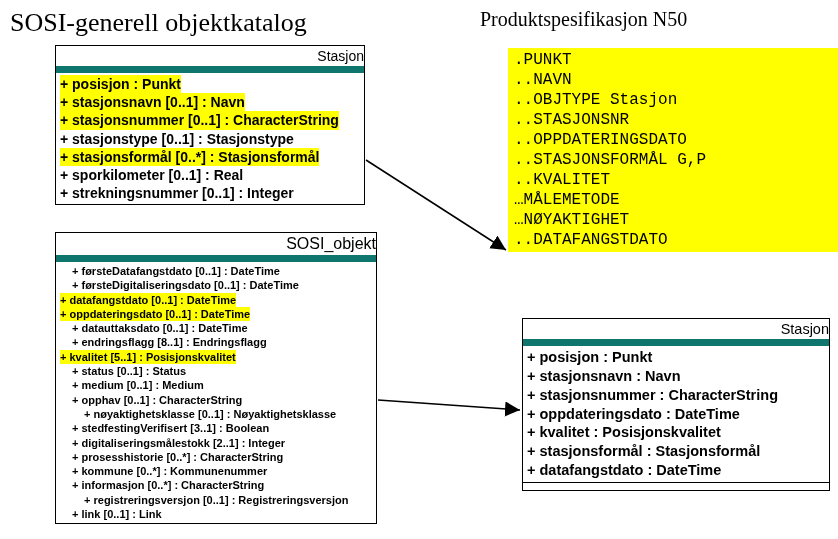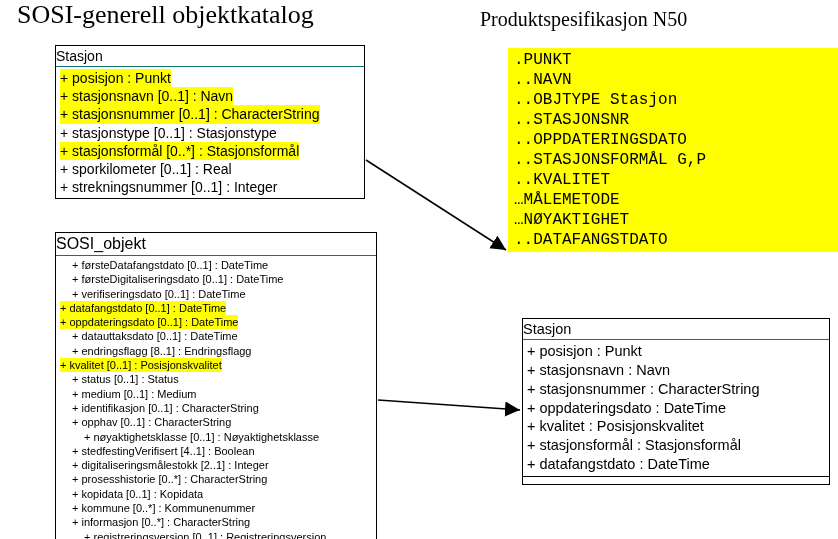--- a/index.html
+++ b/index.html
@@ -5,44 +5,44 @@
     * { box-sizing: border-box; margin: 0; padding: 0; }
     body {
       font-family: "Times New Roman", serif;
       position: relative;
       width: 838px;
       height: 539px;
       background: white;
     }
     .title-left {
       position: absolute;
-      top: 0;
+      top: 8px;
       left: 10px;
       font-size: 26px;
-      margin-left: 7px;
     }
     .title-right {
       position: absolute;
       top: 8px;
       left: 480px;
       font-size: 20px;
     }
     .uml-box {
       position: absolute;
       border: 1px solid black;
       background: white;
       font-family: Arial, Helvetica, sans-serif;
     }
     .uml-title {
-      text-align: left;
-      border-bottom: 1px solid #0f766e;
+      text-align: right;
+      border-bottom: 7px solid #0f766e;
       padding: 2px 0;
     }
     .uml-attrs {
       padding: 2px 0 2px 0;
+      font-weight: bold;
     }
     .uml-bottom {
       border-top: 1px solid black;
       height: 8px;
     }
     .attr {
       padding: 0 4px;
       line-height: 1.3;
       white-space: nowrap;
     }
@@ -108,35 +108,32 @@
       <div class="attr">+ sporkilometer [0..1] : Real</div>
       <div class="attr">+ strekningsnummer [0..1] : Integer</div>
     </div>
 </div>
 
 <div class="uml-box box-sosi">
   <div class="uml-title">SOSI_objekt</div>
   <div class="uml-attrs" id="sosi-attrs">
       <div class="attr indent1">+ førsteDatafangstdato [0..1] : DateTime</div>
       <div class="attr indent1">+ førsteDigitaliseringsdato [0..1] : DateTime</div>
-      <div class="attr indent1">+ verifiseringsdato [0..1] : DateTime</div>
       <div class="attr"><span class="hl">+ datafangstdato [0..1] : DateTime</span></div>
       <div class="attr"><span class="hl">+ oppdateringsdato [0..1] : DateTime</span></div>
       <div class="attr indent1">+ datauttaksdato [0..1] : DateTime</div>
       <div class="attr indent1">+ endringsflagg [8..1] : Endringsflagg</div>
-      <div class="attr"><span class="hl">+ kvalitet [0..1] : Posisjonskvalitet</span></div>
+      <div class="attr"><span class="hl">+ kvalitet [5..1] : Posisjonskvalitet</span></div>
       <div class="attr indent1">+ status [0..1] : Status</div>
       <div class="attr indent1">+ medium [0..1] : Medium</div>
-      <div class="attr indent1">+ identifikasjon [0..1] : CharacterString</div>
       <div class="attr indent1">+ opphav [0..1] : CharacterString</div>
       <div class="attr indent2">+ nøyaktighetsklasse [0..1] : Nøyaktighetsklasse</div>
-      <div class="attr indent1">+ stedfestingVerifisert [4..1] : Boolean</div>
+      <div class="attr indent1">+ stedfestingVerifisert [3..1] : Boolean</div>
       <div class="attr indent1">+ digitaliseringsmålestokk [2..1] : Integer</div>
       <div class="attr indent1">+ prosesshistorie [0..*] : CharacterString</div>
-      <div class="attr indent1">+ kopidata [0..1] : Kopidata</div>
       <div class="attr indent1">+ kommune [0..*] : Kommunenummer</div>
       <div class="attr indent1">+ informasjon [0..*] : CharacterString</div>
       <div class="attr indent2">+ registreringsversjon [0..1] : Registreringsversjon</div>
       <div class="attr indent1">+ link [0..1] : Link</div>
     </div>
 </div>
 
 <div class="sosi-list" id="sosi-lines">
     <div class="sosi-line">.PUNKT</div>
     <div class="sosi-line">..NAVN</div>

